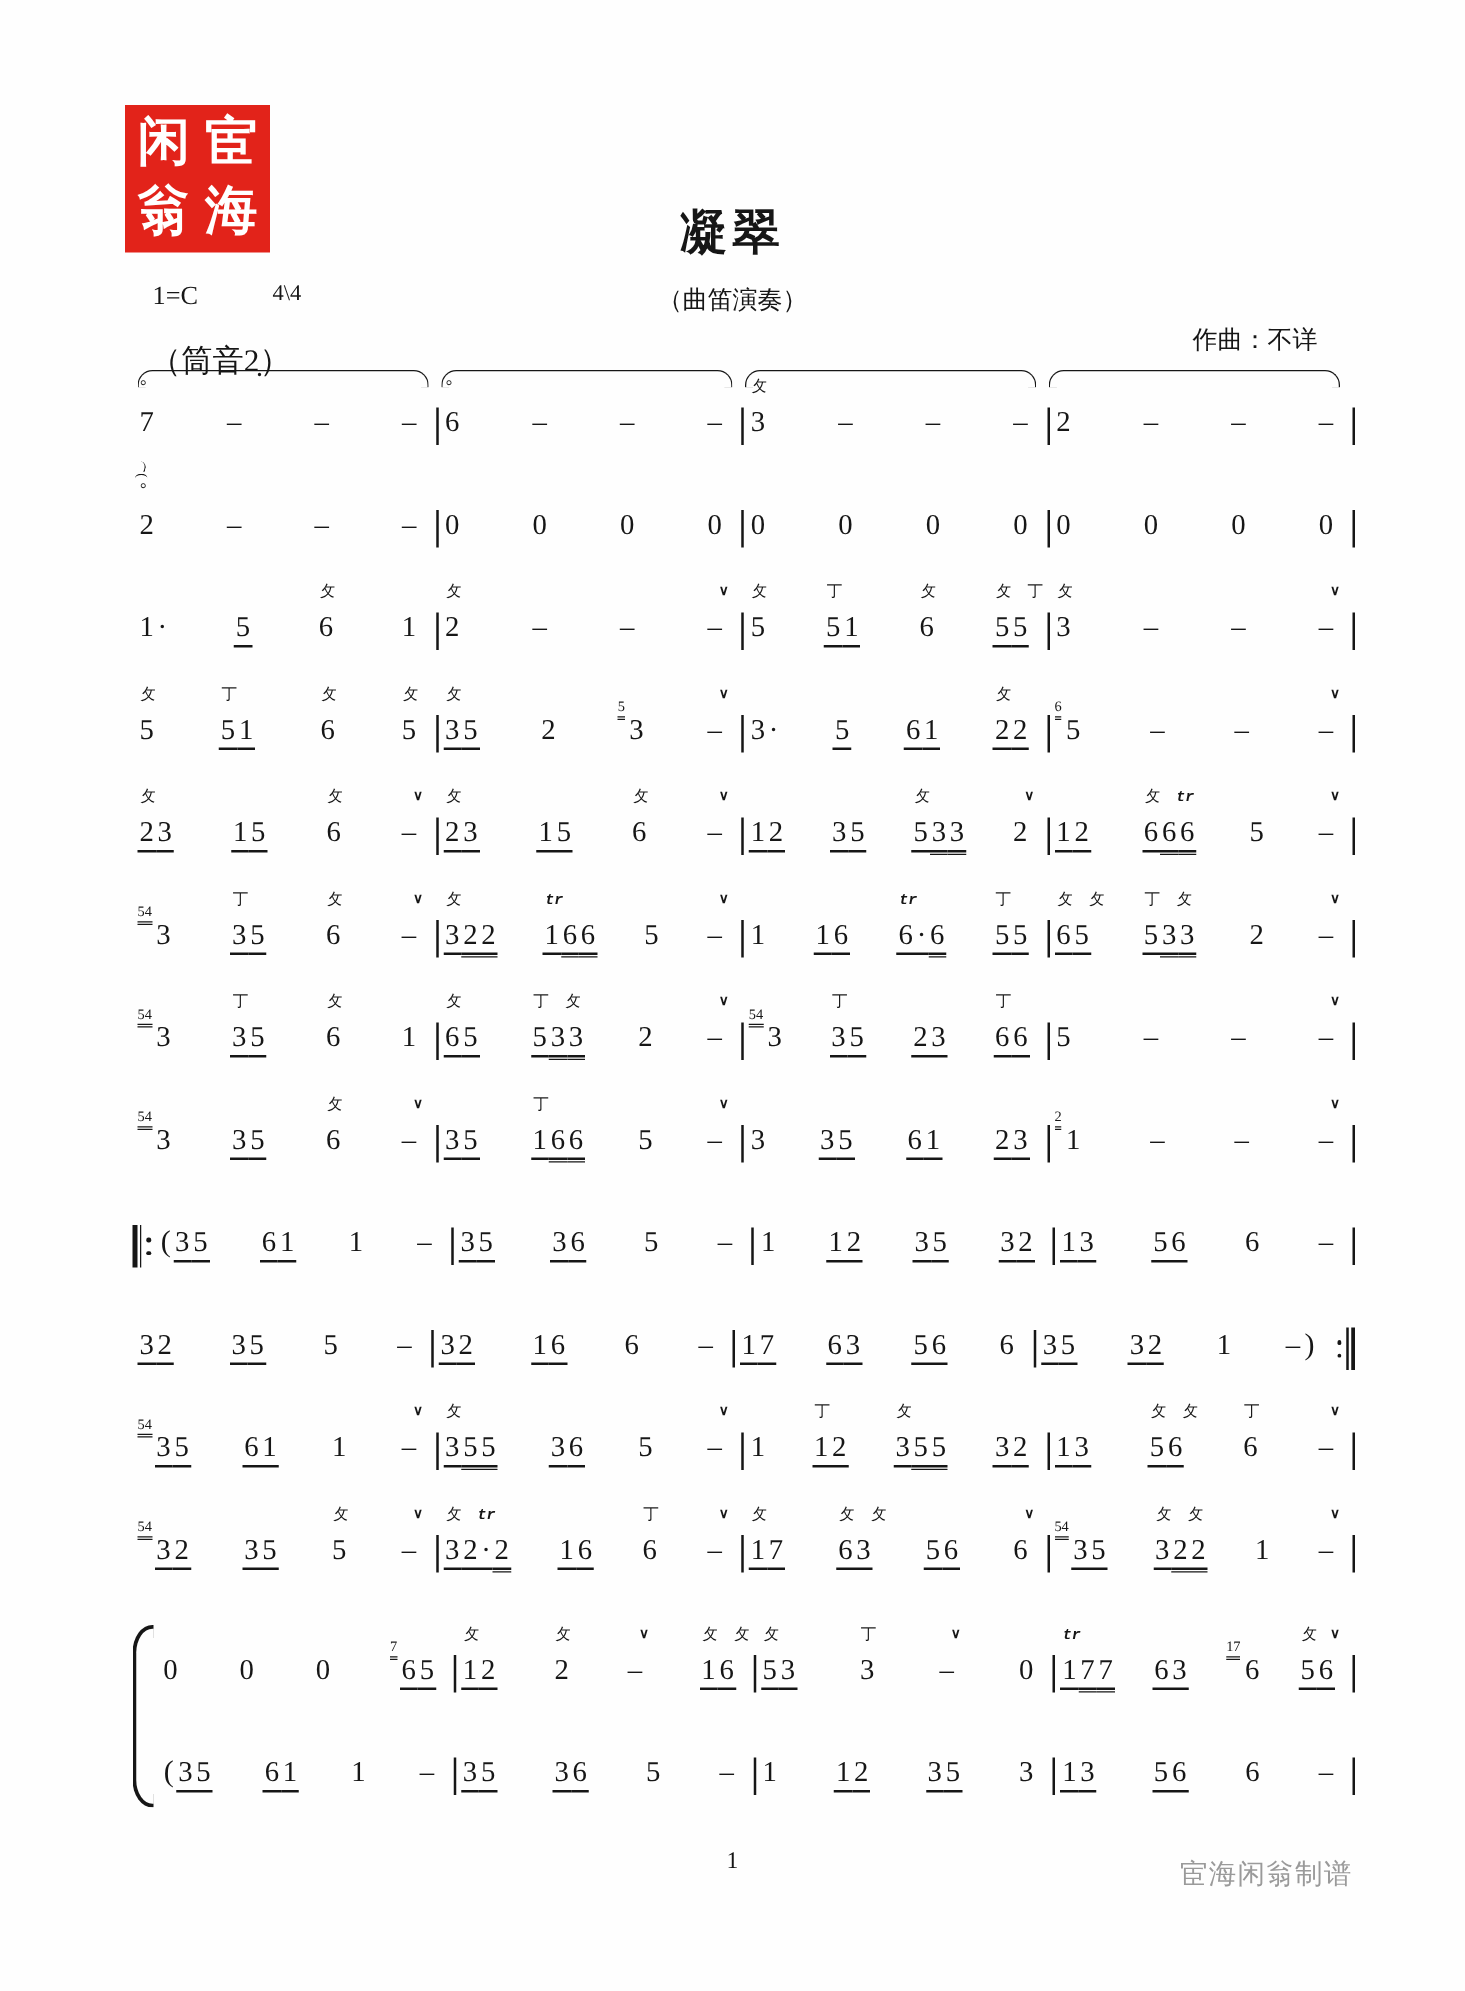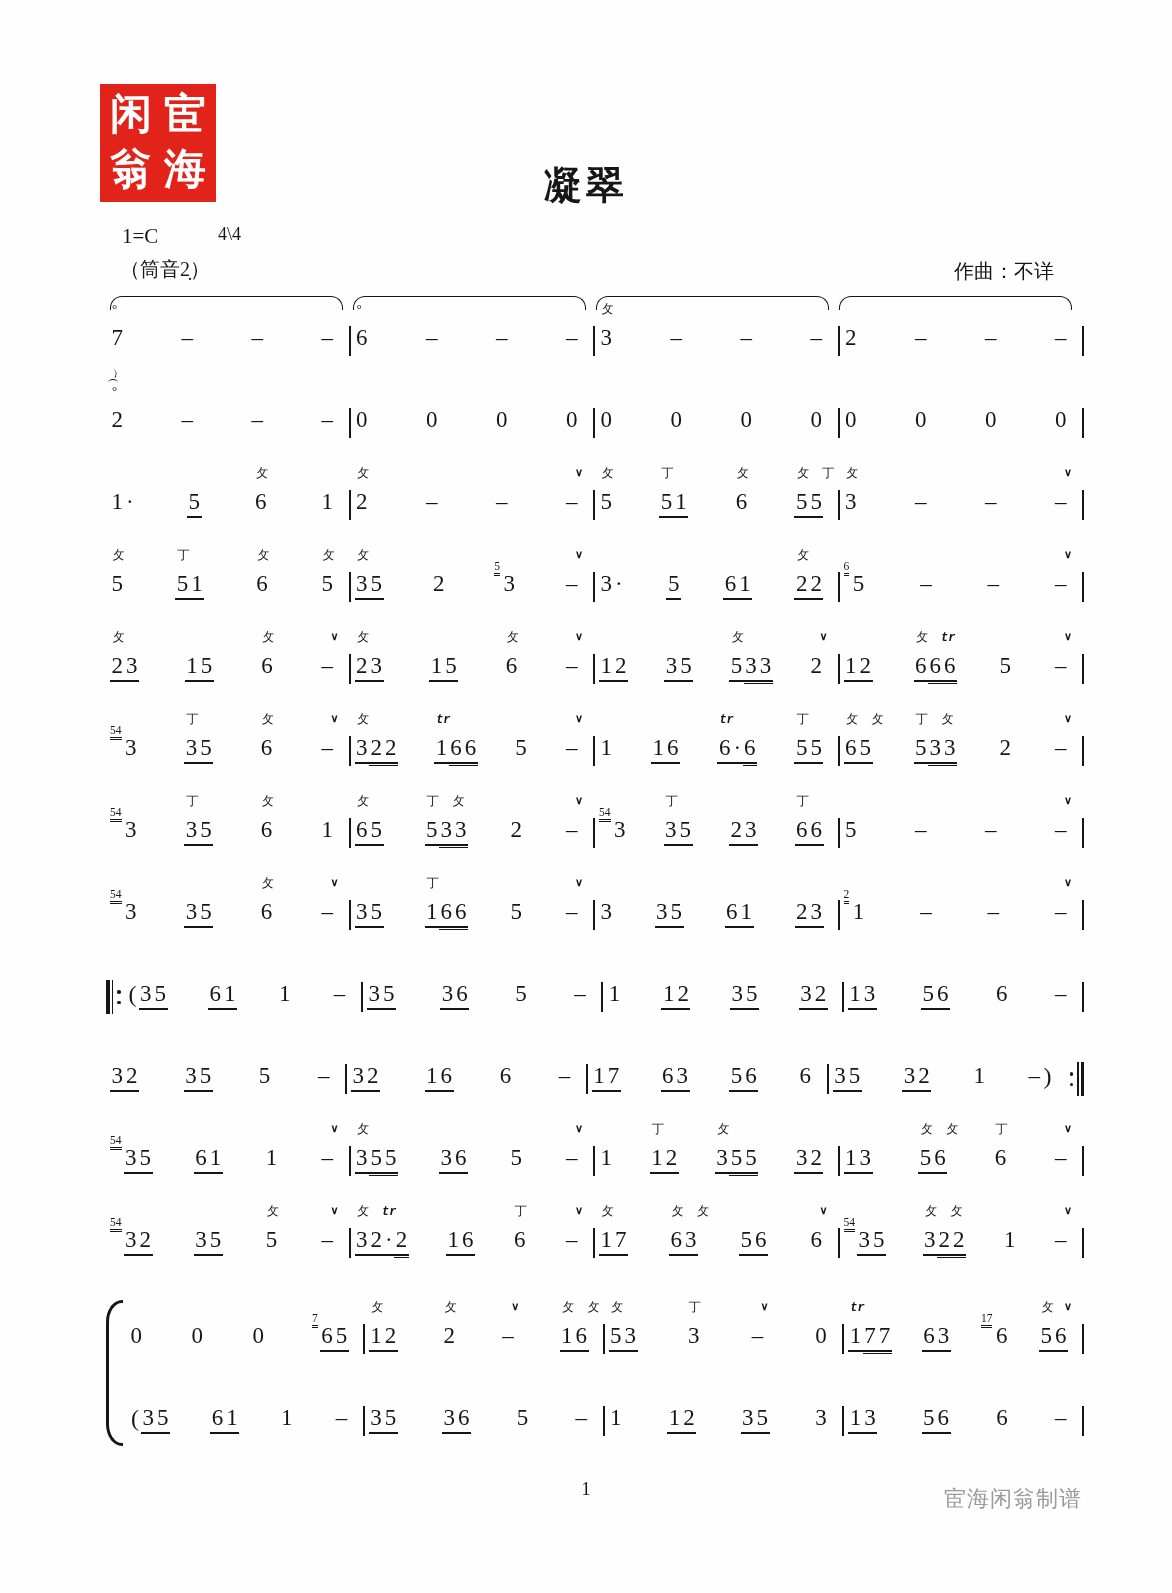--- a/index.html
+++ b/index.html
@@ -11,21 +11,21 @@
         display:grid;grid-template-columns:1fr 1fr;grid-template-rows:1fr 1fr;
         box-sizing:border-box;padding:4px;}
   .seal span{color:#fff;font-weight:bold;font-size:42px;line-height:52px;text-align:center;
         font-family:"Liberation Serif",serif;}
   .title{position:absolute;left:0;top:160px;width:100%;text-align:center;font-size:38px;
         font-weight:700;letter-spacing:4px;}
   .meta-key{position:absolute;left:122px;top:224px;font-size:21px;}
   .meta-meter{position:absolute;left:218px;top:224px;font-size:18px;}
   .meta-subtitle{position:absolute;left:0;top:226px;width:100%;text-align:center;font-size:20px;}
   .meta-composer{position:absolute;right:118px;top:226px;font-size:20px;margin-top:32px;}
-  .meta-tube{position:absolute;left:120px;top:256px;font-size:20px;}
+  .meta-tube{position:absolute;left:120px;top:272px;font-size:25px;}
 
   
   #score{position:absolute;left:106px;top:302px;width:978px;}
   .mrow{position:relative;height:82px;display:flex;align-items:flex-start;}
   .measure{flex:1;display:flex;justify-content:space-between;padding:0 14px 0 4px;box-sizing:border-box;}
   .bar{width:2px;background:#161616;height:30px;margin-top:24px;flex:0 0 2px;}
 
   .cell{display:inline-flex;align-items:flex-start;position:relative;padding-top:14px;}
   .nt{display:inline-flex;flex-direction:column;align-items:center;}
   .td,.bd{height:9px;width:100%;}
@@ -76,20 +76,21 @@
 <div class="page">
   <div class="seal">
     <span>闲</span>
     <span>宦</span>
     <span>翁</span>
     <span>海</span>
   </div>
   <div class="title">凝翠</div>
   <div class="meta-key">1=C</div>
   <div class="meta-meter">4\4</div>
+  <div class="meta-subtitle">（曲笛演奏）</div>
   <div class="meta-composer">作曲：不详</div>
   <div class="meta-tube">（筒音2̣）</div>
 
   <div id="score">
       <div class="mrow">
         <div class="slur" style="left: 0.4%; width: 23.8%;"></div>
         <div class="slur" style="left: 25.25%; width: 23.8%;"></div>
         <div class="slur" style="left: 50.1%; width: 23.8%;"></div>
         <div class="slur" style="left: 74.95%; width: 23.8%;"></div>
         <div class="measure">

